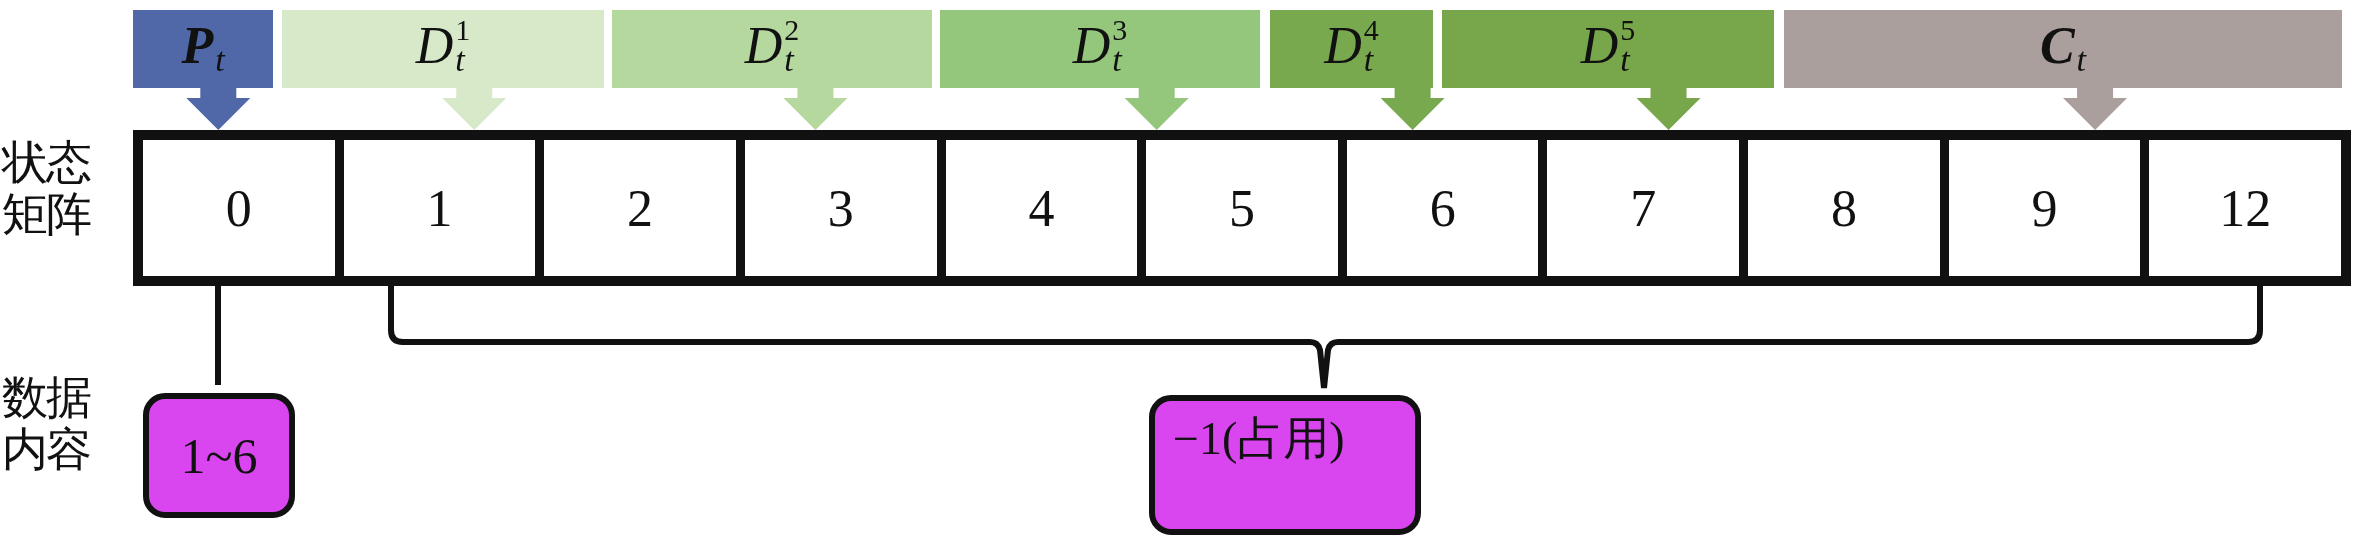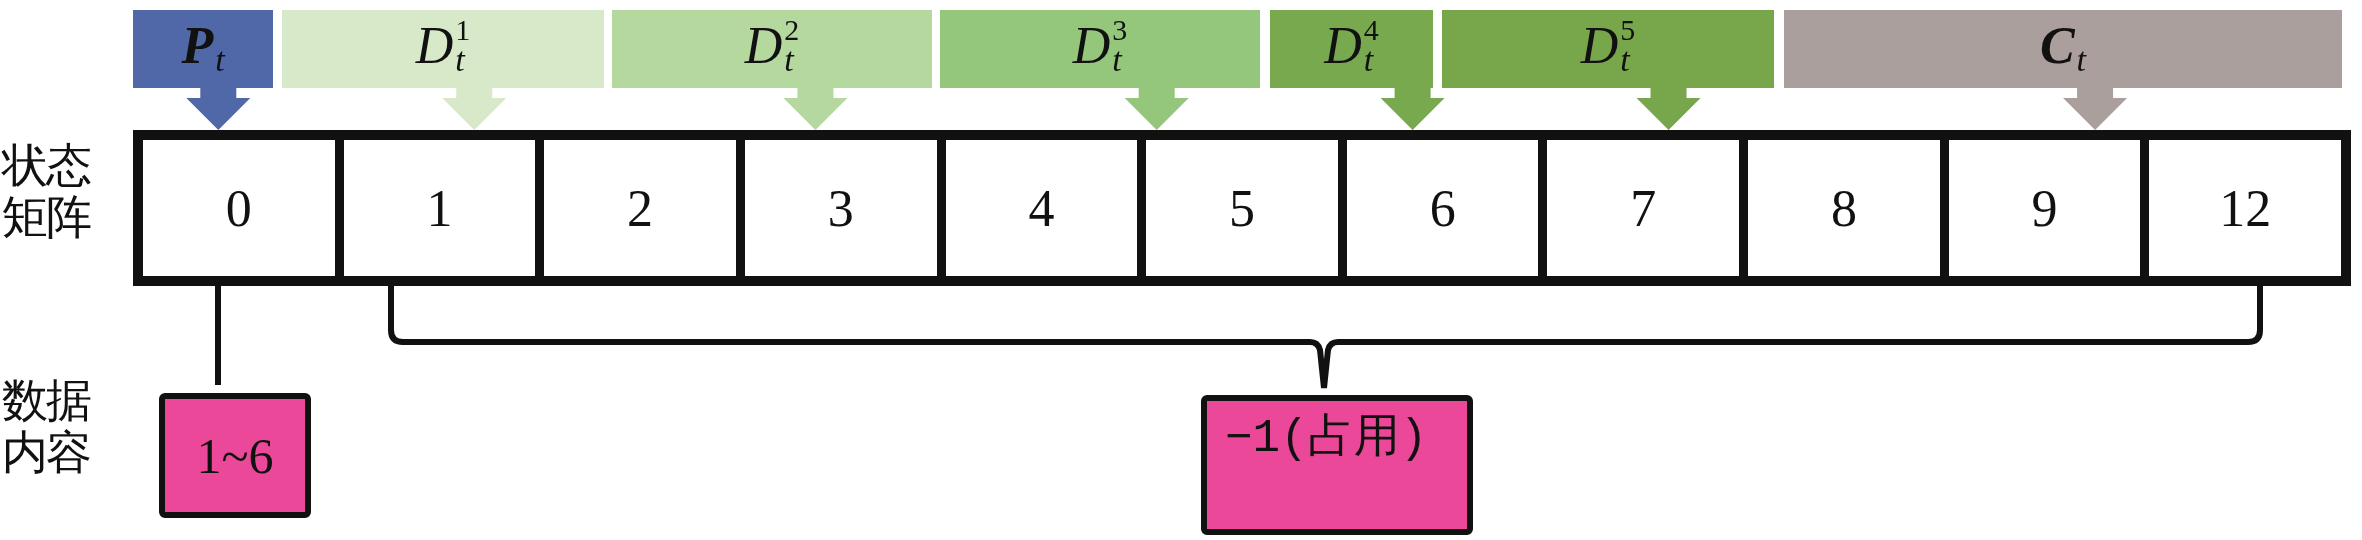--- a/index.html
+++ b/index.html
@@ -9,29 +9,29 @@
   .hdr-box { position:absolute; top:10px; height:78px; }
   .hdr-label { position:absolute; left:0; right:0; top:6px; text-align:center;
                font-size:52px; font-style:italic; line-height:60px; white-space:nowrap; }
   .hdr-label .main { font-style:italic; }
   .hdr-label .main.bold { font-weight:bold; }
   .hdr-label .script { display:inline-flex; flex-direction:column; vertical-align:top;
                        line-height:28px; margin-left:2px; text-align:left; }
   .hdr-label .script .sup { font-size:30px; font-style:normal; height:30px; }
   .hdr-label .script .sub { font-size:34px; font-style:italic; }
   .row-label { position:absolute; font-size:46px; line-height:52px; letter-spacing:-2px;
-               font-family:Liberation Serif, serif; }
+               font-family:Liberation Mono, monospace; }
   .cell-row { position:absolute; left:133px; top:130px; width:2218px; height:156px;
               box-sizing:border-box; border:10px solid #111; display:flex; }
   .cell { flex:1 1 0; box-sizing:border-box; border-left:9px solid #111;
           display:flex; align-items:center; justify-content:center;
           font-size:52px; }
   .cell:first-child { border-left:none; }
   .data-box { position:absolute; box-sizing:border-box; border:6px solid #111;
-              border-radius:6px; background:#ec4899; font-size:46px;margin-left:16px; }
+              border-radius:22px; background:#d946ef; font-size:46px; }
   svg.lines { position:absolute; left:0; top:0; }
 </style>
 </head>
 <body>
 
 <div id="diagram">
 
   <div class="hdr-box" style="left: 133px; width: 140px; background: rgb(80, 104, 168);">
     <div class="hdr-label">
       <span class="main bold">P</span><span class="script">
@@ -124,16 +124,16 @@
   </svg>
 
   <div class="row-label" style="left:2px;top:375px;">
     <div>数据</div>
     <div>内容</div>
   </div>
 
   <div class="data-box" style="left:143px;top:393px;width:152px;height:125px;display:flex;align-items:center;justify-content:center;font-size:50px;">
     <span>1~6</span>
   </div>
-  <div class="data-box" style="left:1185px;top:395px;width:272px;height:140px;padding:8px 12px 0 18px;line-height:60px;font-family:Liberation Mono, monospace;">
+  <div class="data-box" style="left:1149px;top:395px;width:272px;height:140px;padding:8px 12px 0 18px;line-height:60px;">
     <div>−1(占用)</div>
   </div>
 </div>
 
 </body></html>

